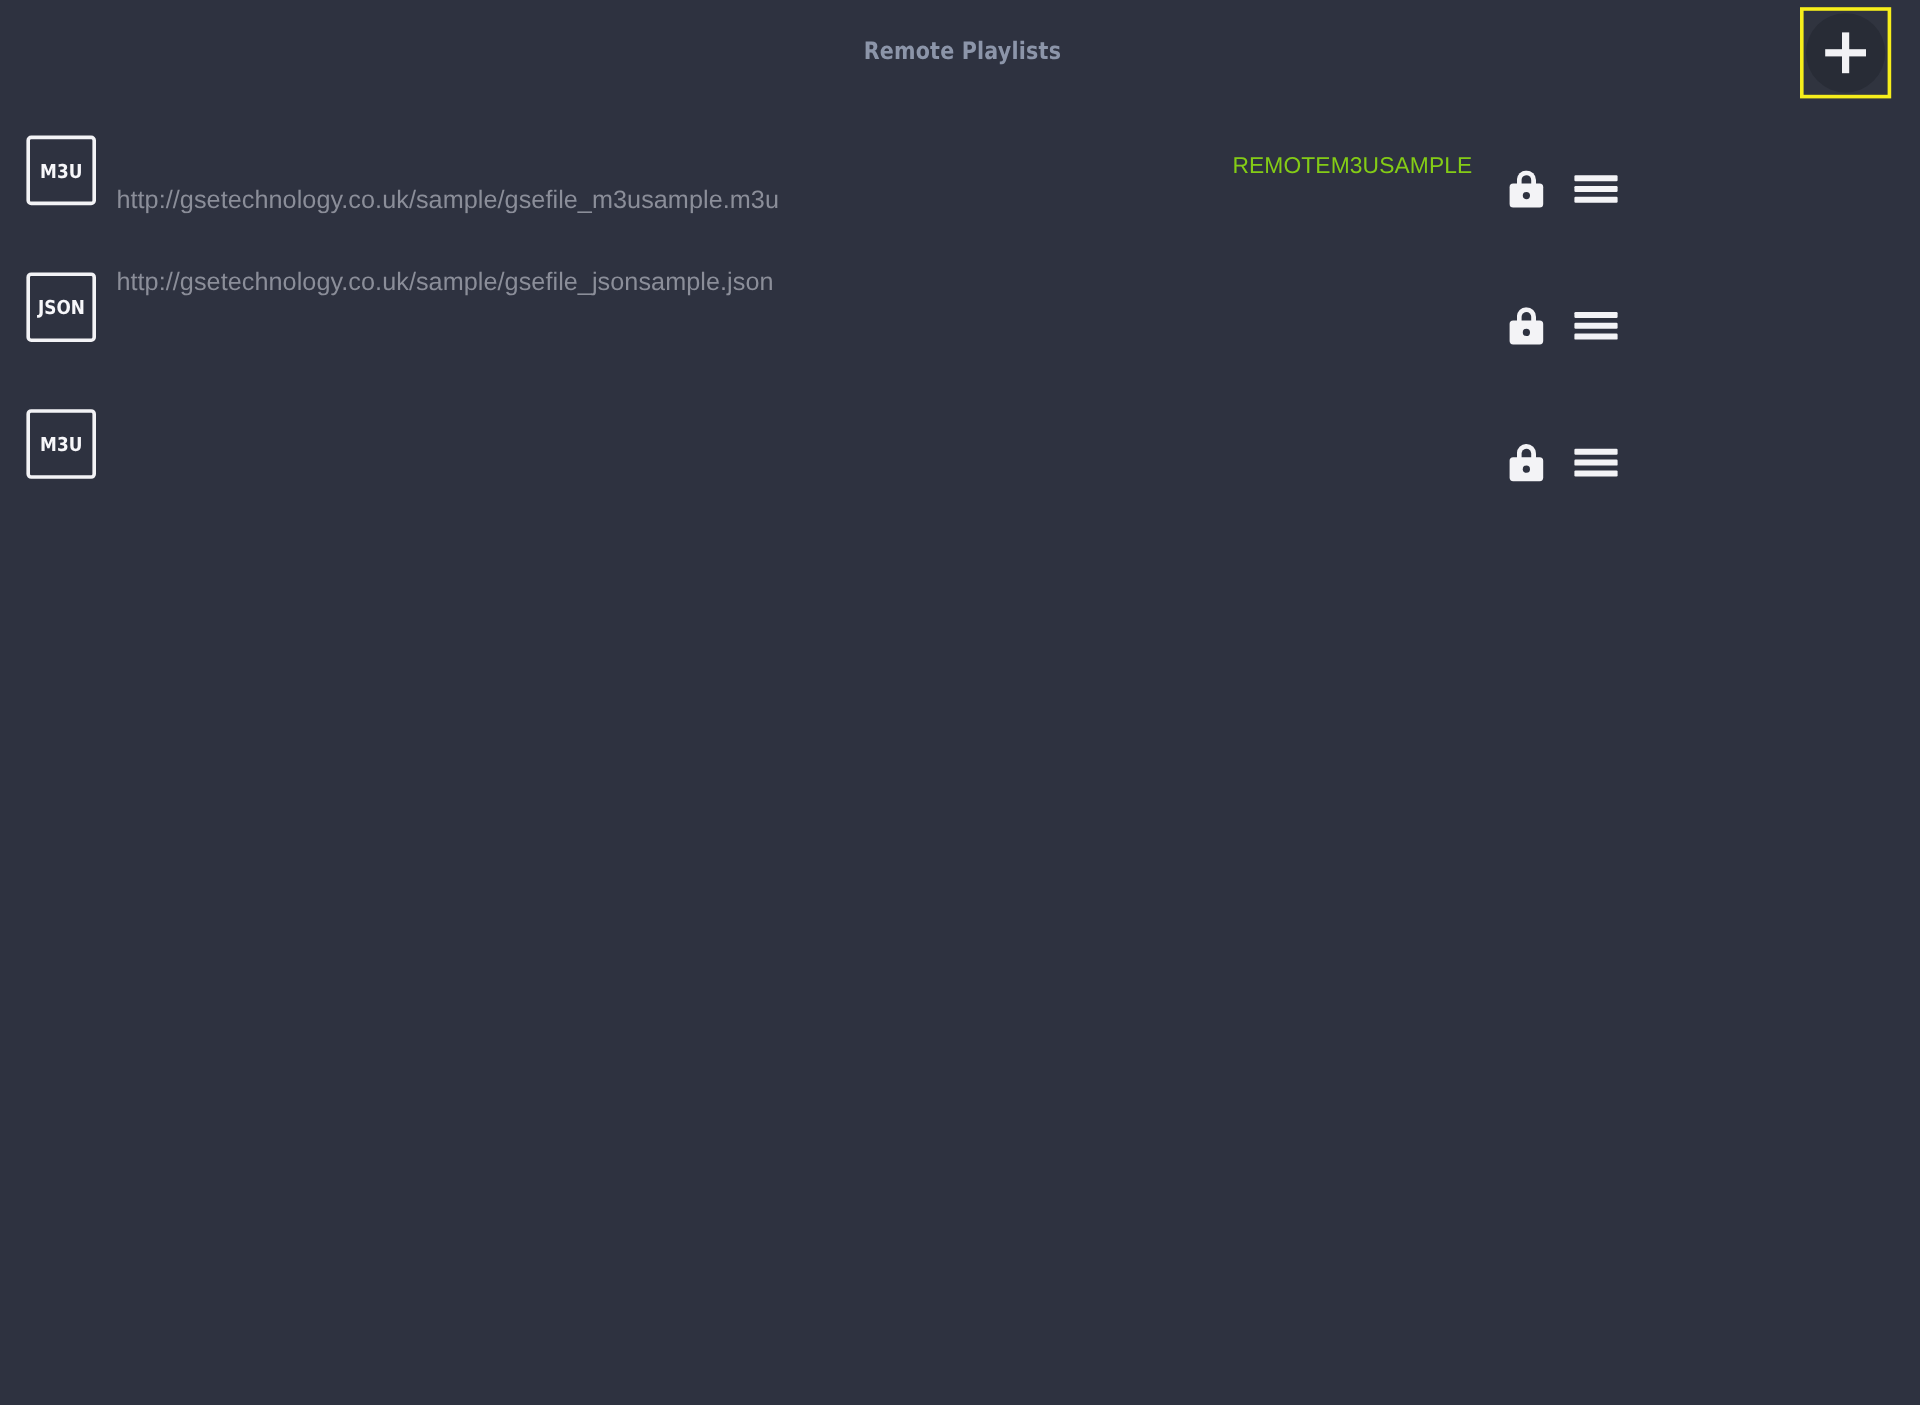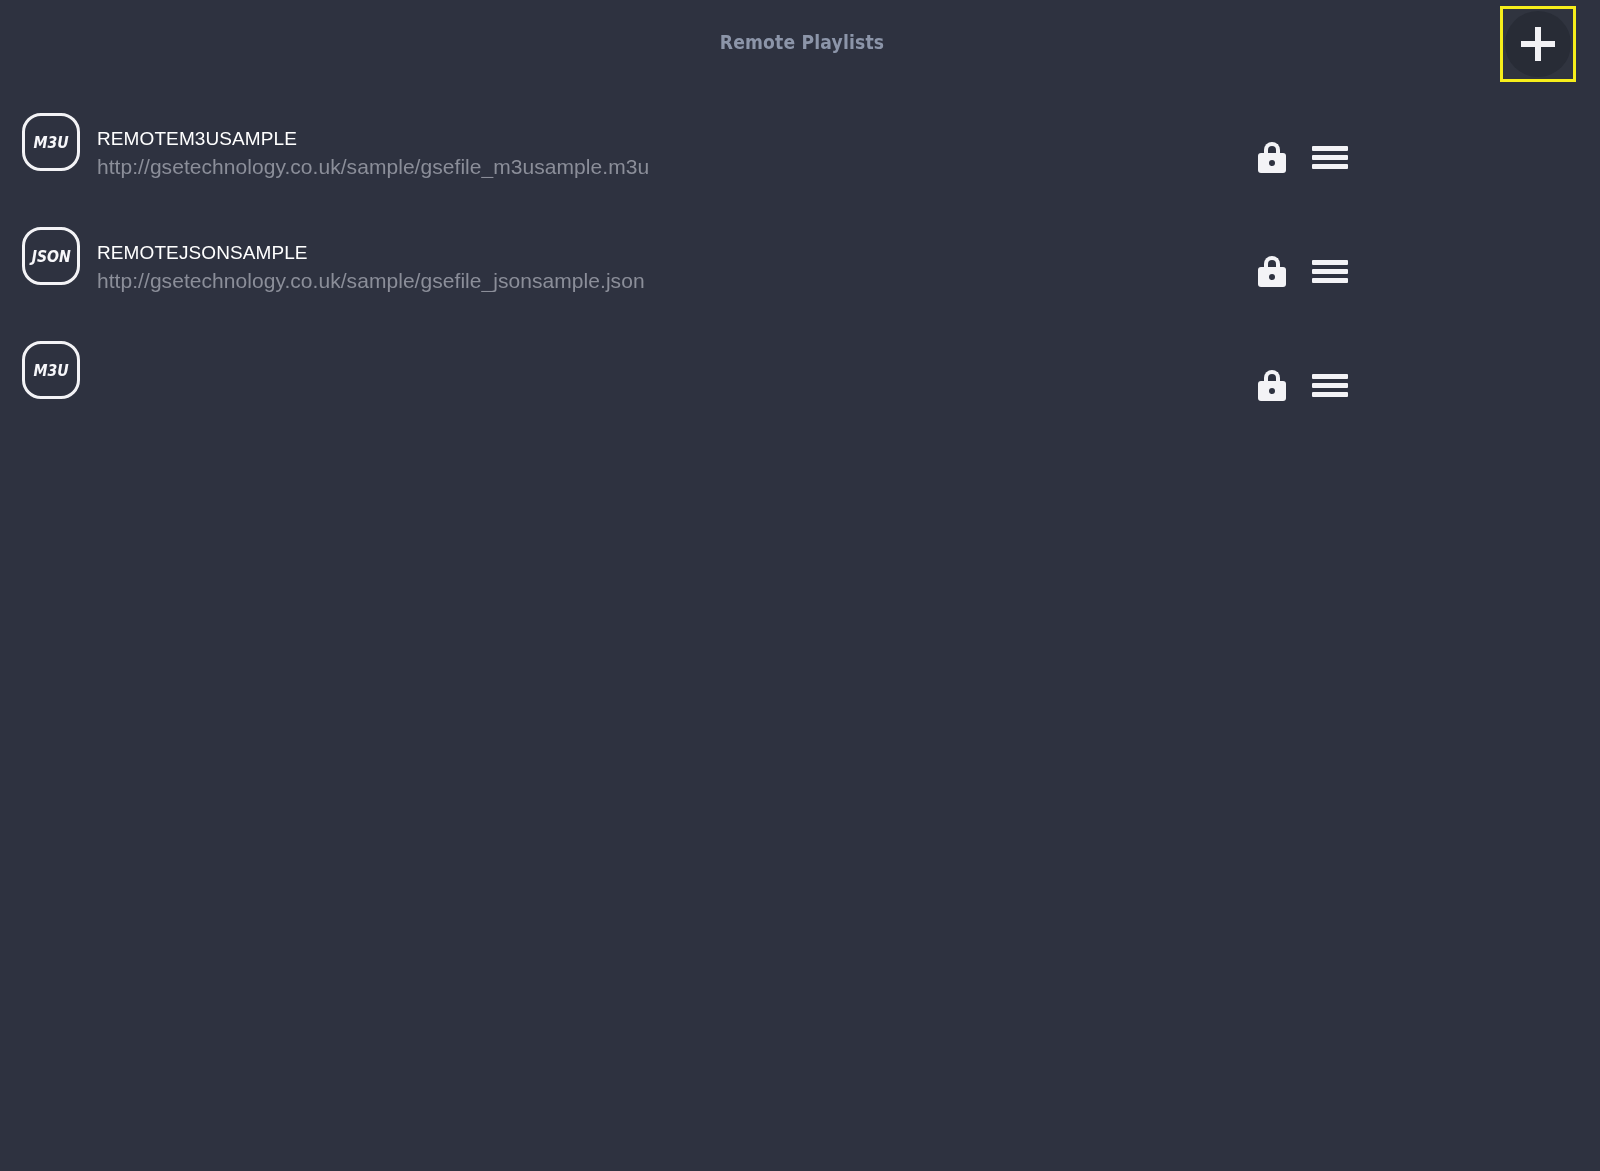--- a/index.html
+++ b/index.html
@@ -106,51 +106,51 @@
     height: 114px;
   }
 
   .type-badge {
     position: absolute;
     left: 22px;
     top: 8px;
     width: 58px;
     height: 58px;
     border: 3px solid #f3f3f6;
-    border-radius: 19px;
+    border-radius: 4px;
     box-sizing: border-box;
     display: flex;
     align-items: center;
     justify-content: center;
-    font-style: italic;
   }
   .type-badge-label {
     font-family: "DejaVu Sans", sans-serif;
     font-size: 16px;
     font-weight: bold;
     color: #f7f7fa;
     letter-spacing: 0px;
     transform: scaleX(0.88);
   }
 
   .row-texts {
     position: absolute;
     left: 97px;
     top: 0;
     width: 1130px;
   }
   .row-name {
     font-family: "Liberation Sans", sans-serif;
     font-size: 19px;
     font-weight: normal;
-    color: #ffffff;
+    color: #84cc16;
     line-height: 22px;
     padding-top: 23px;
     letter-spacing: 0.1px;
     white-space: nowrap;
+    text-align: right;
   }
   .row-url {
     font-family: "Liberation Sans", sans-serif;
     font-size: 21px;
     color: #8b8e99;
     line-height: 22px;
     padding-top: 6px;
     letter-spacing: 0.05px;
     white-space: nowrap;
     overflow: hidden;
@@ -274,21 +274,20 @@
       </div>
     </div>
   </div>
 
   <div class="playlist-row">
     <div class="row-inner">
       <div class="type-badge">
         <span class="type-badge-label">JSON</span>
       </div>
       <div class="row-texts">
-        <div class="row-name">REMOTEJSONSAMPLE</div>
         <div class="row-url">http://gsetechnology.co.uk/sample/gsefile_jsonsample.json</div>
       </div>
       <div class="row-actions">
         <div class="lock-button">
           <div class="lock-icon">
             <div class="lock-shackle"></div>
             <div class="lock-body"></div>
             <div class="lock-keyhole"></div>
           </div>
         </div>

